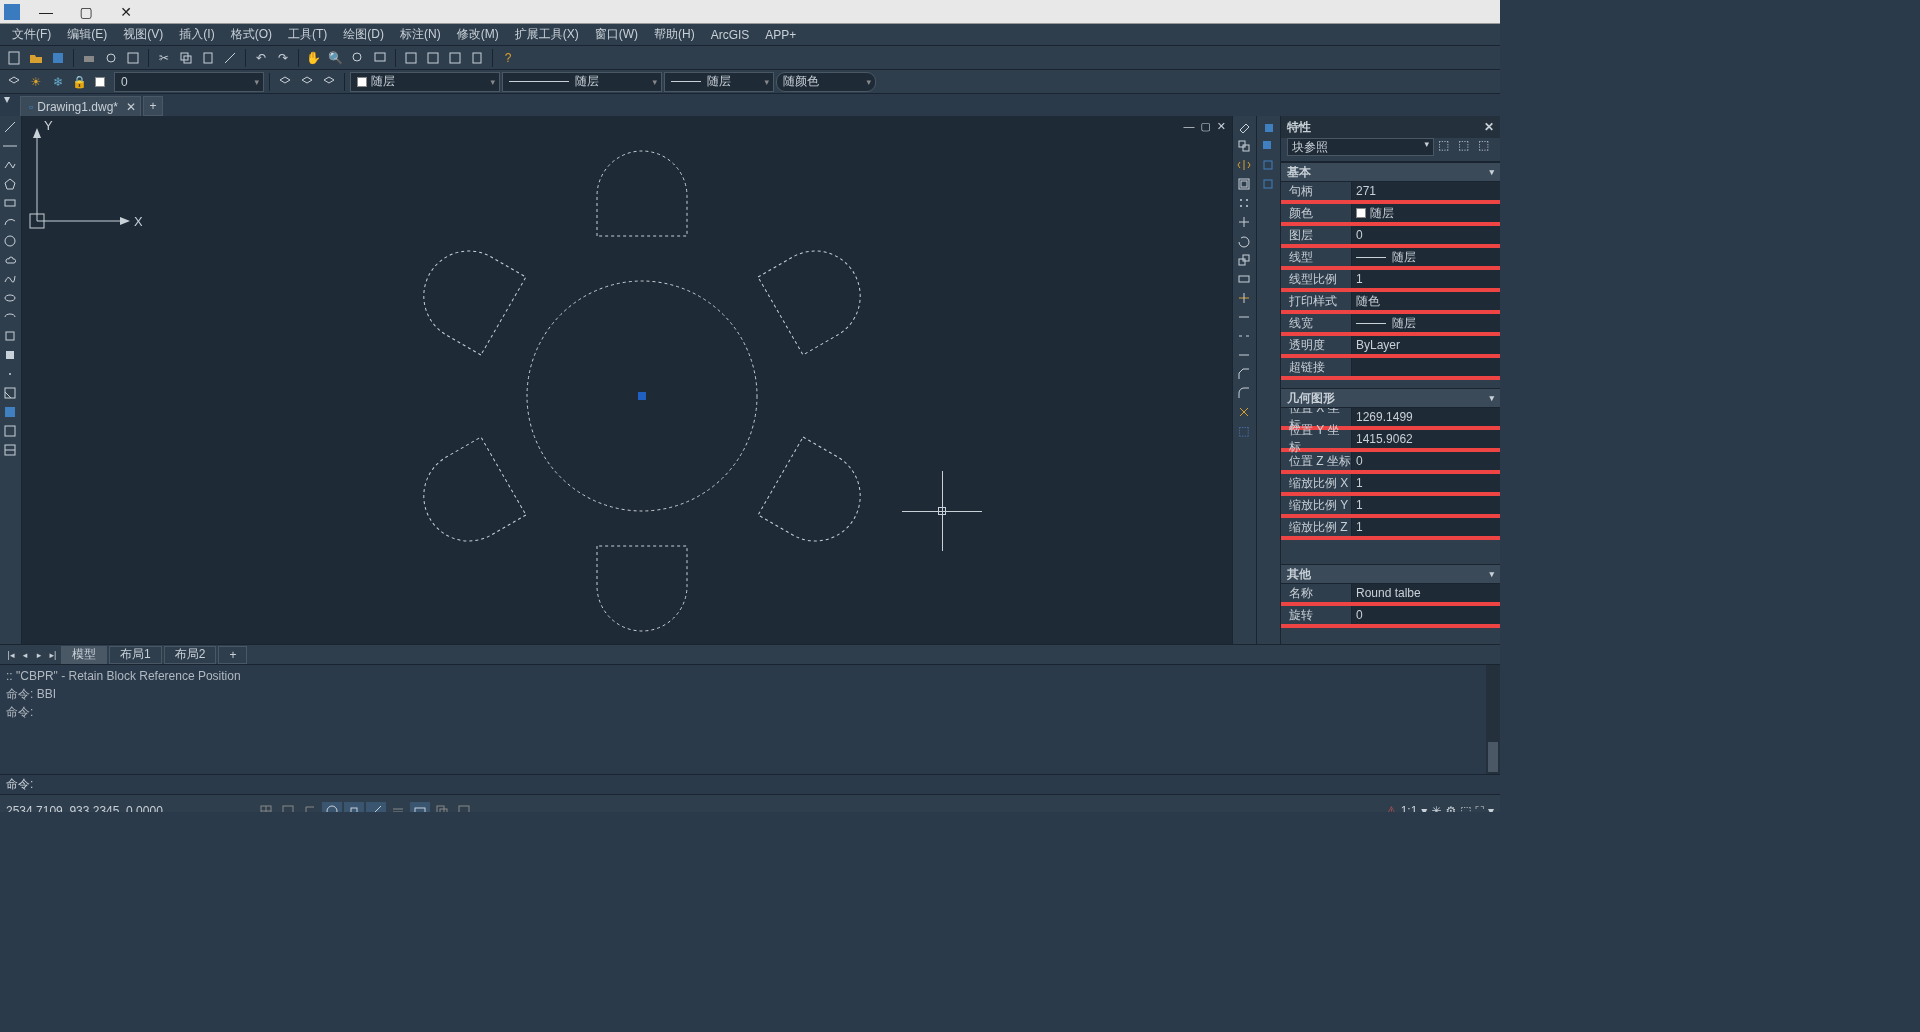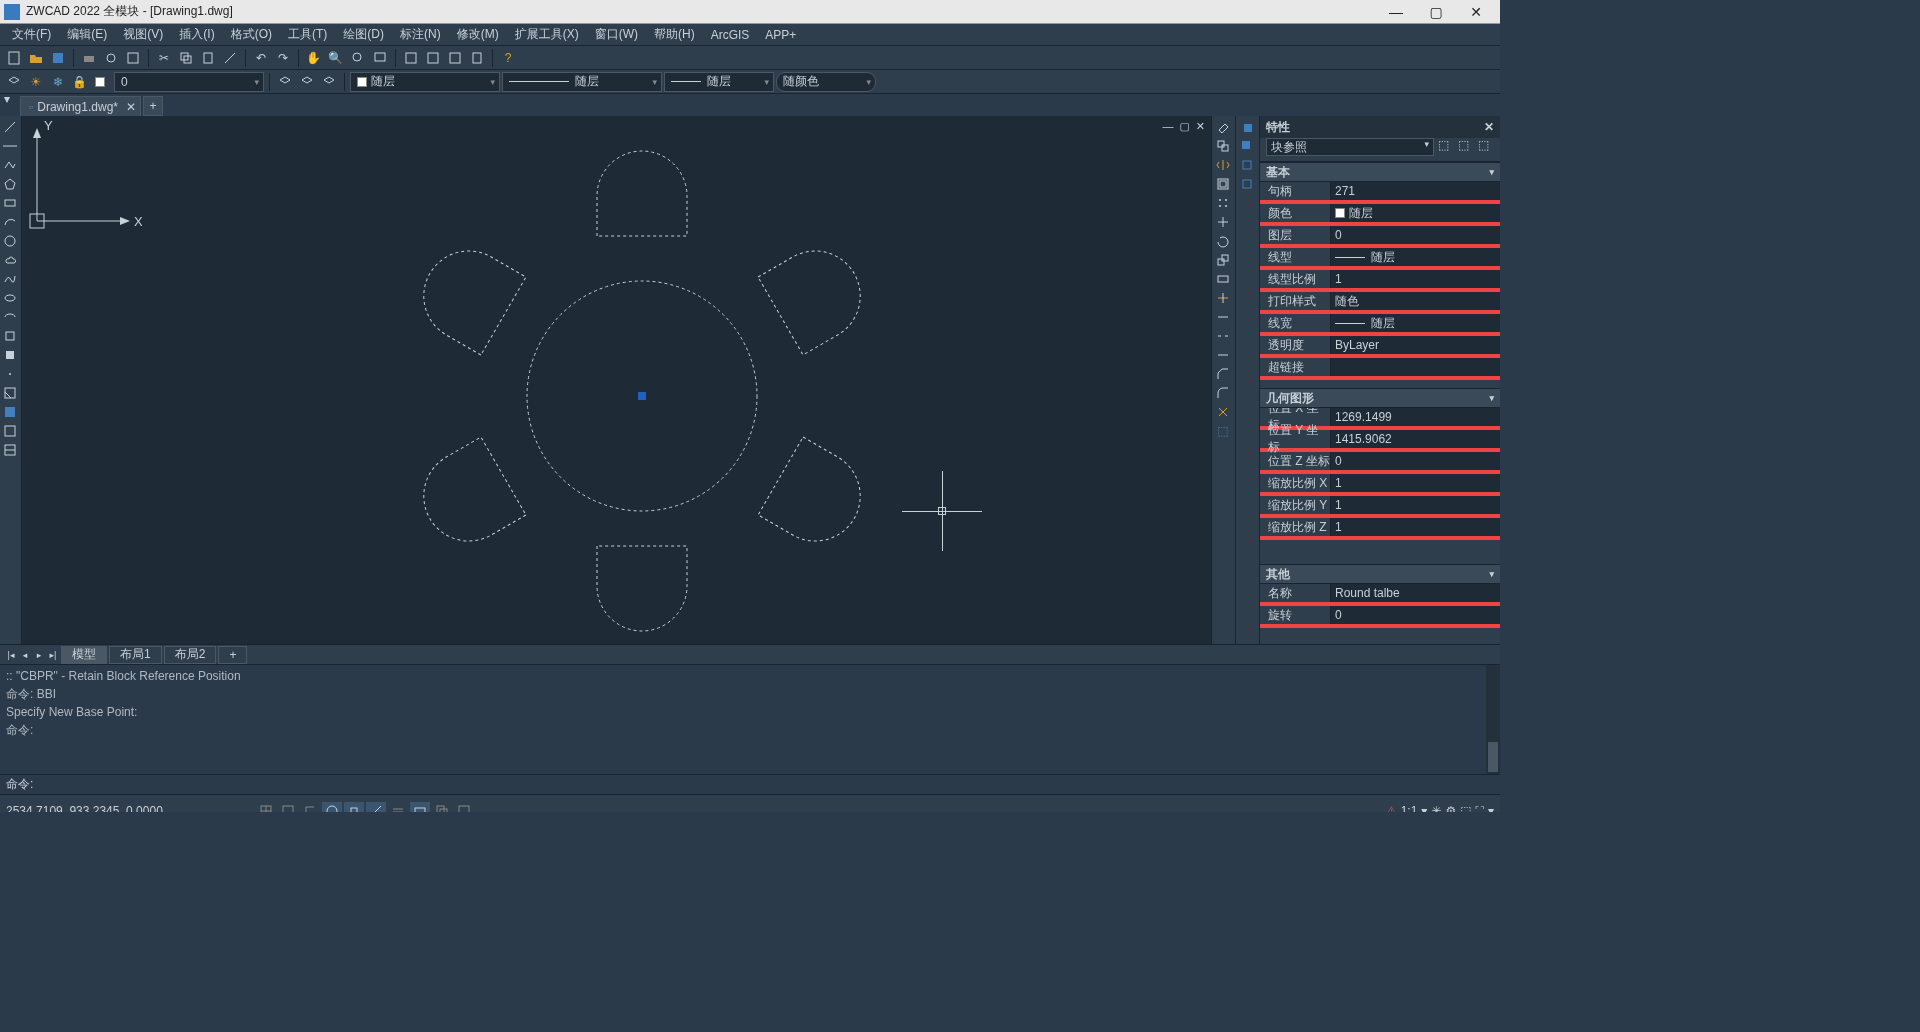--- a/index.html
+++ b/index.html
@@ -43,21 +43,21 @@
 .winctrl span { cursor: pointer; }
 .ucs { position: absolute; left: 20px; bottom: 20px; }
 .crosshair { position: absolute; pointer-events: none; }
 .crosshair::before { content: ''; position: absolute; width: 80px; height: 1px; background: #c8d0d8; left: -40px; top: 0; }
 .crosshair::after { content: ''; position: absolute; width: 1px; height: 80px; background: #c8d0d8; top: -40px; left: 0; }
 .crosshair .box { position: absolute; width: 8px; height: 8px; border: 1px solid #c8d0d8; left: -4px; top: -4px; }
 
 .righttools { width: 24px; background: #2f3e4c; border-left: 1px solid #1a2430; display: flex; flex-direction: column; padding-top: 2px; gap: 1px; }
 .rtool { width: 22px; height: 18px; display: flex; align-items: center; justify-content: center; cursor: pointer; }
 
-.proppanel { width: 241px; background: #2f3e4c; border-left: 1px solid #1a2430; display: flex; flex-direction: column; }
+.proppanel { width: 220px; background: #2f3e4c; border-left: 1px solid #1a2430; display: flex; flex-direction: column; }
 .prophead { height: 22px; background: #24303c; display: flex; align-items: center; padding: 0 6px; font-weight: bold; }
 .prophead .pclose { margin-left: auto; cursor: pointer; }
 .propsel { height: 24px; display: flex; align-items: flex-start; padding: 0 6px; border-bottom: 1px solid #1a2430; }
 .propsel .seldrop { flex: 1; border: 1px solid #4a5866; background: #1e2a36; height: 18px; padding: 0 16px 0 4px; position: relative; }
 .propsel .seldrop::after { content: '▾'; position: absolute; right: 4px; font-size: 9px; }
 .propsel .picon { width: 16px; margin-left: 4px; cursor: pointer; }
 .propsec { background: #3a4a58; height: 20px; display: flex; align-items: center; padding: 0 6px; font-weight: bold; border-top: 1px solid #1a2430; border-bottom: 1px solid #1a2430; position: relative; }
 .propsec::after { content: '▾'; position: absolute; right: 6px; font-size: 9px; }
 .proprow { height: 22px; display: flex; align-items: center; border-bottom: 4px solid #ef4444; }
 .proprow .plabel { width: 70px; padding-left: 8px; }
@@ -82,21 +82,20 @@
 .sbtn.on { background: #3a5570; }
 .statusbar .right { margin-left: auto; display: flex; gap: 4px; align-items: center; }
 
 svg.icon { width: 14px; height: 14px; }
 </style>
 </head>
 <body>
 
 <div class="titlebar">
   <div class="logo"></div>
-  <div class="title">ZWCAD 2022 全模块 - [Drawing1.dwg]</div>
   <div class="winbtn">—</div>
   <div class="winbtn">▢</div>
   <div class="winbtn">✕</div>
 </div>
 
 <div class="menubar">
   <div class="mitem">文件(F)</div>
   <div class="mitem">编辑(E)</div>
   <div class="mitem">视图(V)</div>
   <div class="mitem">插入(I)</div>
@@ -656,21 +655,20 @@
   <div class="ltab-nav">▸|</div>
   <div class="ltab active">模型</div>
   <div class="ltab">布局1</div>
   <div class="ltab">布局2</div>
   <div class="ltab">+</div>
 </div>
 
 <div class="cmdhist">
   <div>::   "CBPR" -  Retain Block Reference Position</div>
   <div>命令: BBI</div>
-  <div>Specify New Base Point:</div>
   <div>命令:</div>
   <div class="scrollbar">
       <div class="scrollthumb"></div>
     </div>
 </div>
 
 <div class="cmdline">
   <span>命令:</span>
   <input type="text" style="flex: 1 1 0%; background: transparent; border: none; color: rgb(200, 208, 216); outline: none; margin-left: 4px; font-family: inherit;">
 </div>

